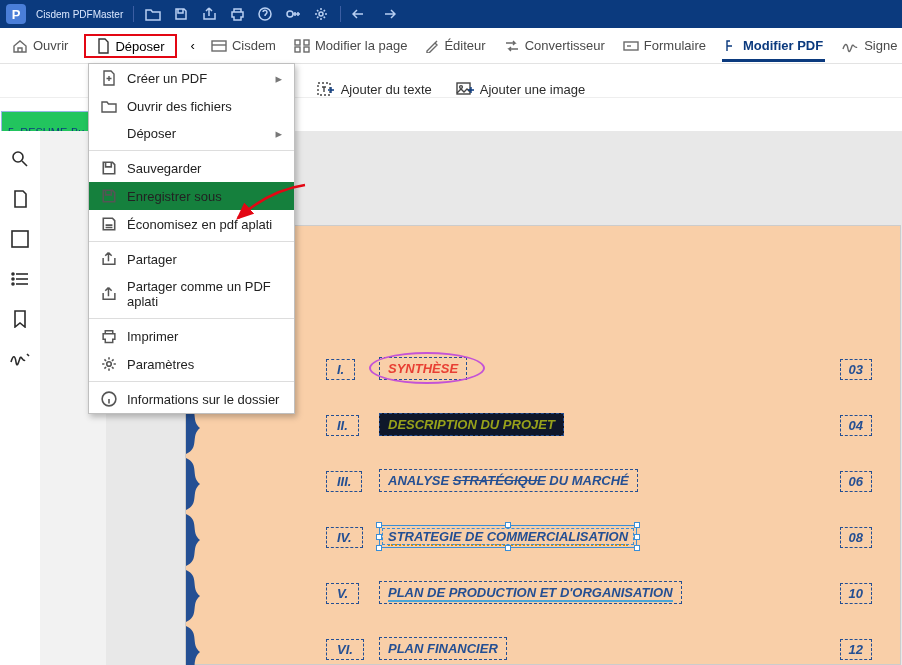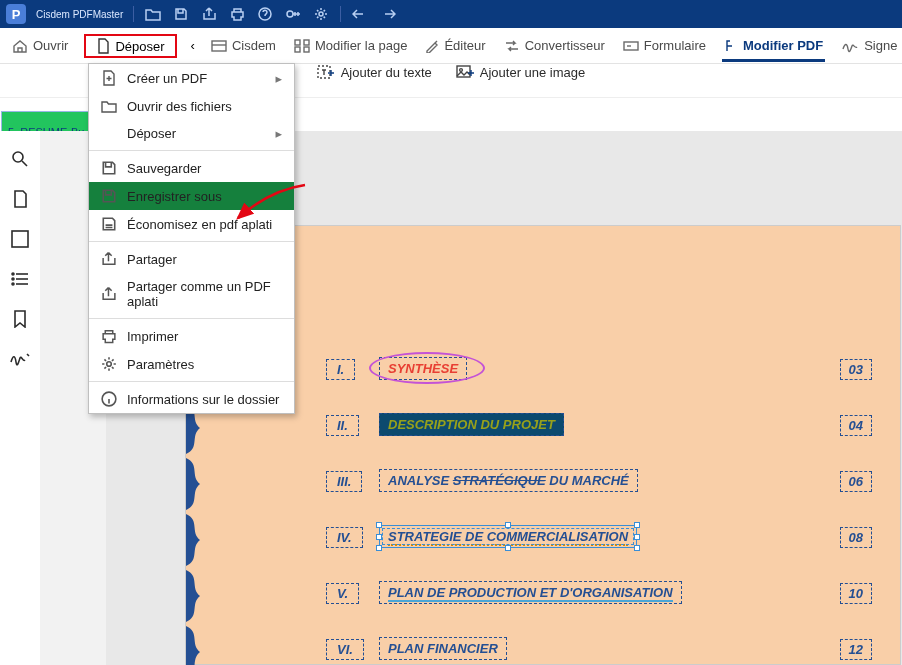--- a/index.html
+++ b/index.html
@@ -18,21 +18,21 @@
 .tabs .tab{display:flex;align-items:center;gap:5px;color:#4a4a4a;padding:0 2px;cursor:pointer;position:relative}
 .tabs .tab svg{stroke:#6a6a6a;fill:none;stroke-width:1.4}
 .tabs .tab.active{color:#0b3a7e;font-weight:600}
 .tabs .tab.active::after{content:"";position:absolute;left:0;right:0;bottom:-9px;height:3px;background:#0b3a7e}
 .tabs .chev{width:12px}
 
 
 .hlbox{border:2px solid #e30613;padding:2px 10px;display:flex;align-items:flex-end;gap:5px}
 
 
-.subtb{height:34px;display:flex;align-items:flex-start;justify-content:center;gap:24px;border-bottom:1px solid #eee}
+.subtb{height:34px;display:flex;align-items:flex-end;justify-content:center;gap:24px;border-bottom:1px solid #eee}
 .subtb .st{display:flex;align-items:center;gap:6px;color:#2b2b2b}
 .subtb .st svg{stroke:#444;fill:none;stroke-width:1.4}
 
 
 .doctab{position:absolute;left:1px;top:111px;font-size:11px;color:#0b3a7e;padding:14px 6px;background:#22c55e;border:1px solid #9ab6e6;border-bottom:none}
 
 
 .sidebar{position:absolute;left:0;top:131px;width:40px;bottom:0;background:#fff;display:flex;flex-direction:column;align-items:center;gap:20px;padding-top:18px}
 .sidebar .s{width:20px;height:20px;display:flex;align-items:center;justify-content:center}
 .sidebar .s svg{stroke:#2b2b2b;fill:none;stroke-width:1.6}
@@ -48,21 +48,21 @@
 .menu .mi .noicon{width:16px;flex:0 0 16px}
 
 
 .canvas{position:absolute;left:40px;top:131px;right:0;bottom:0;background:#e8e8e8;overflow:hidden}
 .page{position:absolute;left:145px;top:94px;width:716px;height:440px;background:#f9cfa8;border:1px solid #ccc}
 .thumbstrip{position:absolute;left:0;top:0;width:66px;bottom:0;background:#f2f2f2}
 .num{position:absolute;border:1.5px dashed #244f93;padding:2px 10px;color:#244f93;font-style:italic;font-weight:700}
 .ttl{position:absolute;border:1.5px dashed #244f93;padding:3px 8px;font-weight:700;font-style:italic}
 .pg{position:absolute;right:28px;border:1.5px dashed #244f93;padding:2px 8px;color:#244f93;font-style:italic;font-weight:700}
 .ttl.t1{color:#e83f33}
-.ttl.t2{color:#97a11b;background:#0c4a6e}
+.ttl.t2{color:#97a11b;background:#0f172a}
 .ttl.t3{color:#244f93}
 .strike{text-decoration:line-through}
 .ovl{position:absolute;border:2px solid #c453d6;border-radius:50%;width:116px;height:32px}
 .ttl.sel{border:1.5px solid #3a8ed6;outline:1px dashed #3a8ed6;outline-offset:-4px}
 .handle{position:absolute;width:6px;height:6px;background:#fff;border:1px solid #3a8ed6}
 
 .wavecol{position:absolute;left:0;top:120px}
 
 svg.arrow{position:absolute;z-index:60}
 

